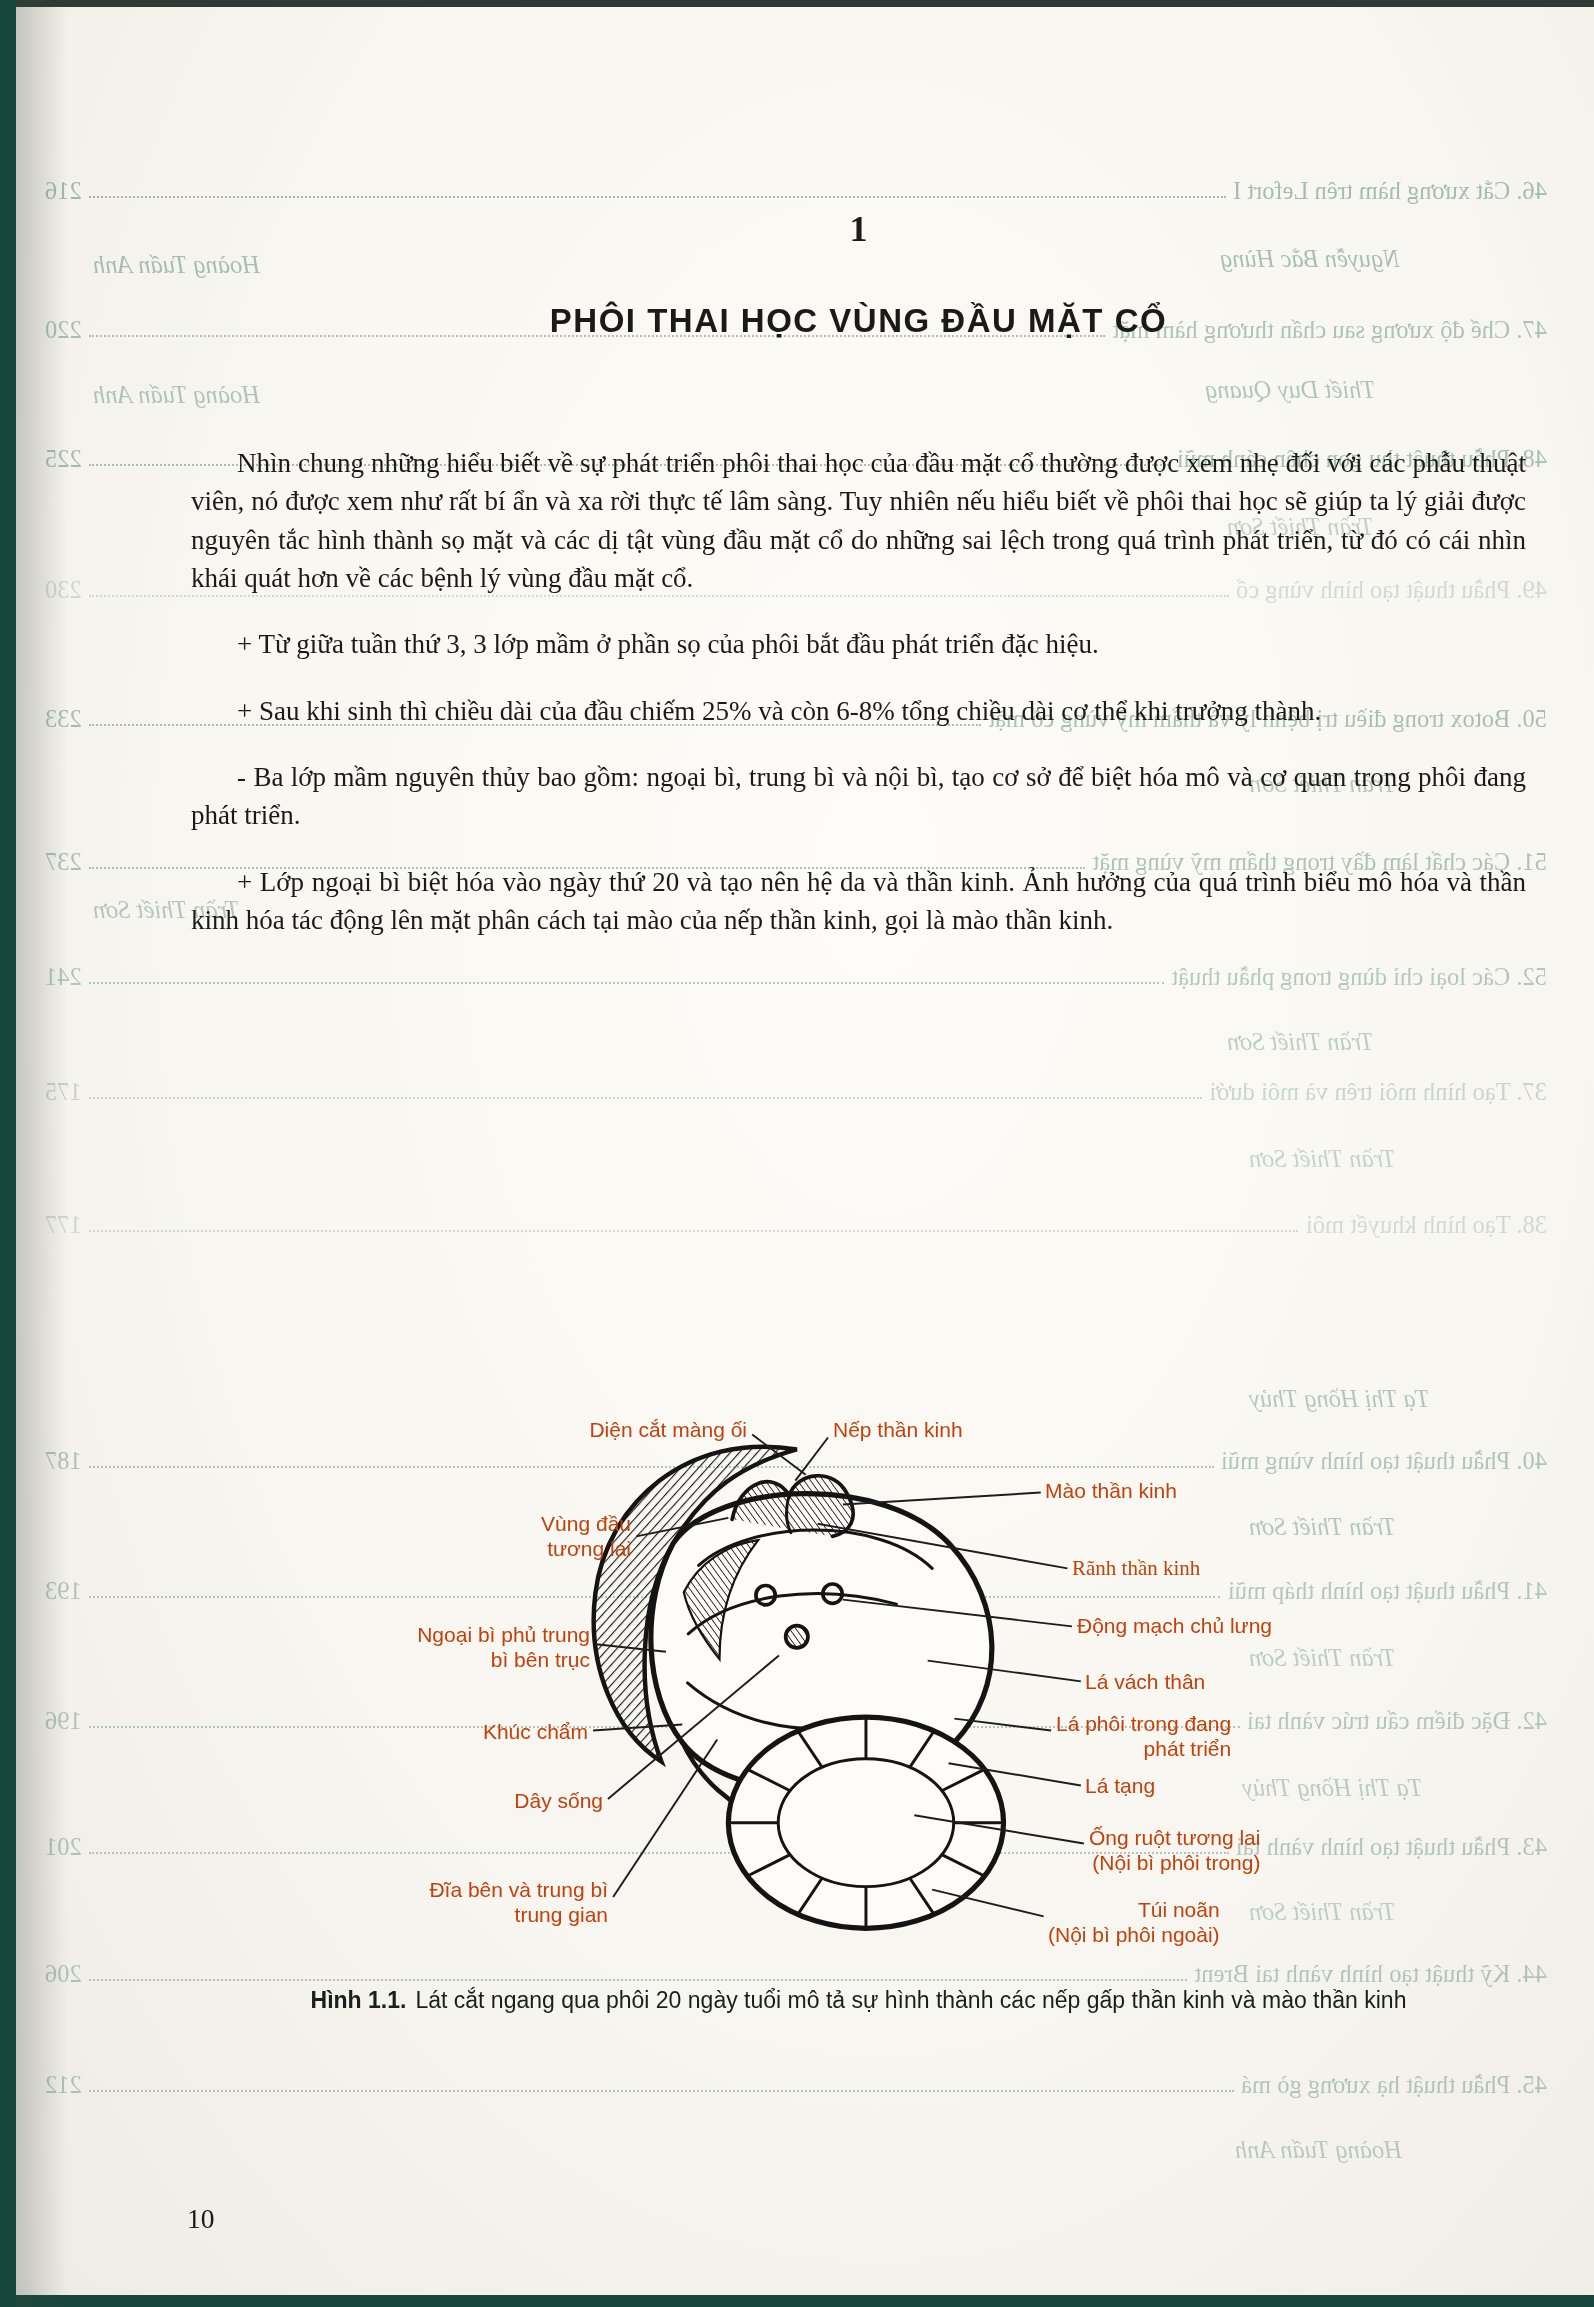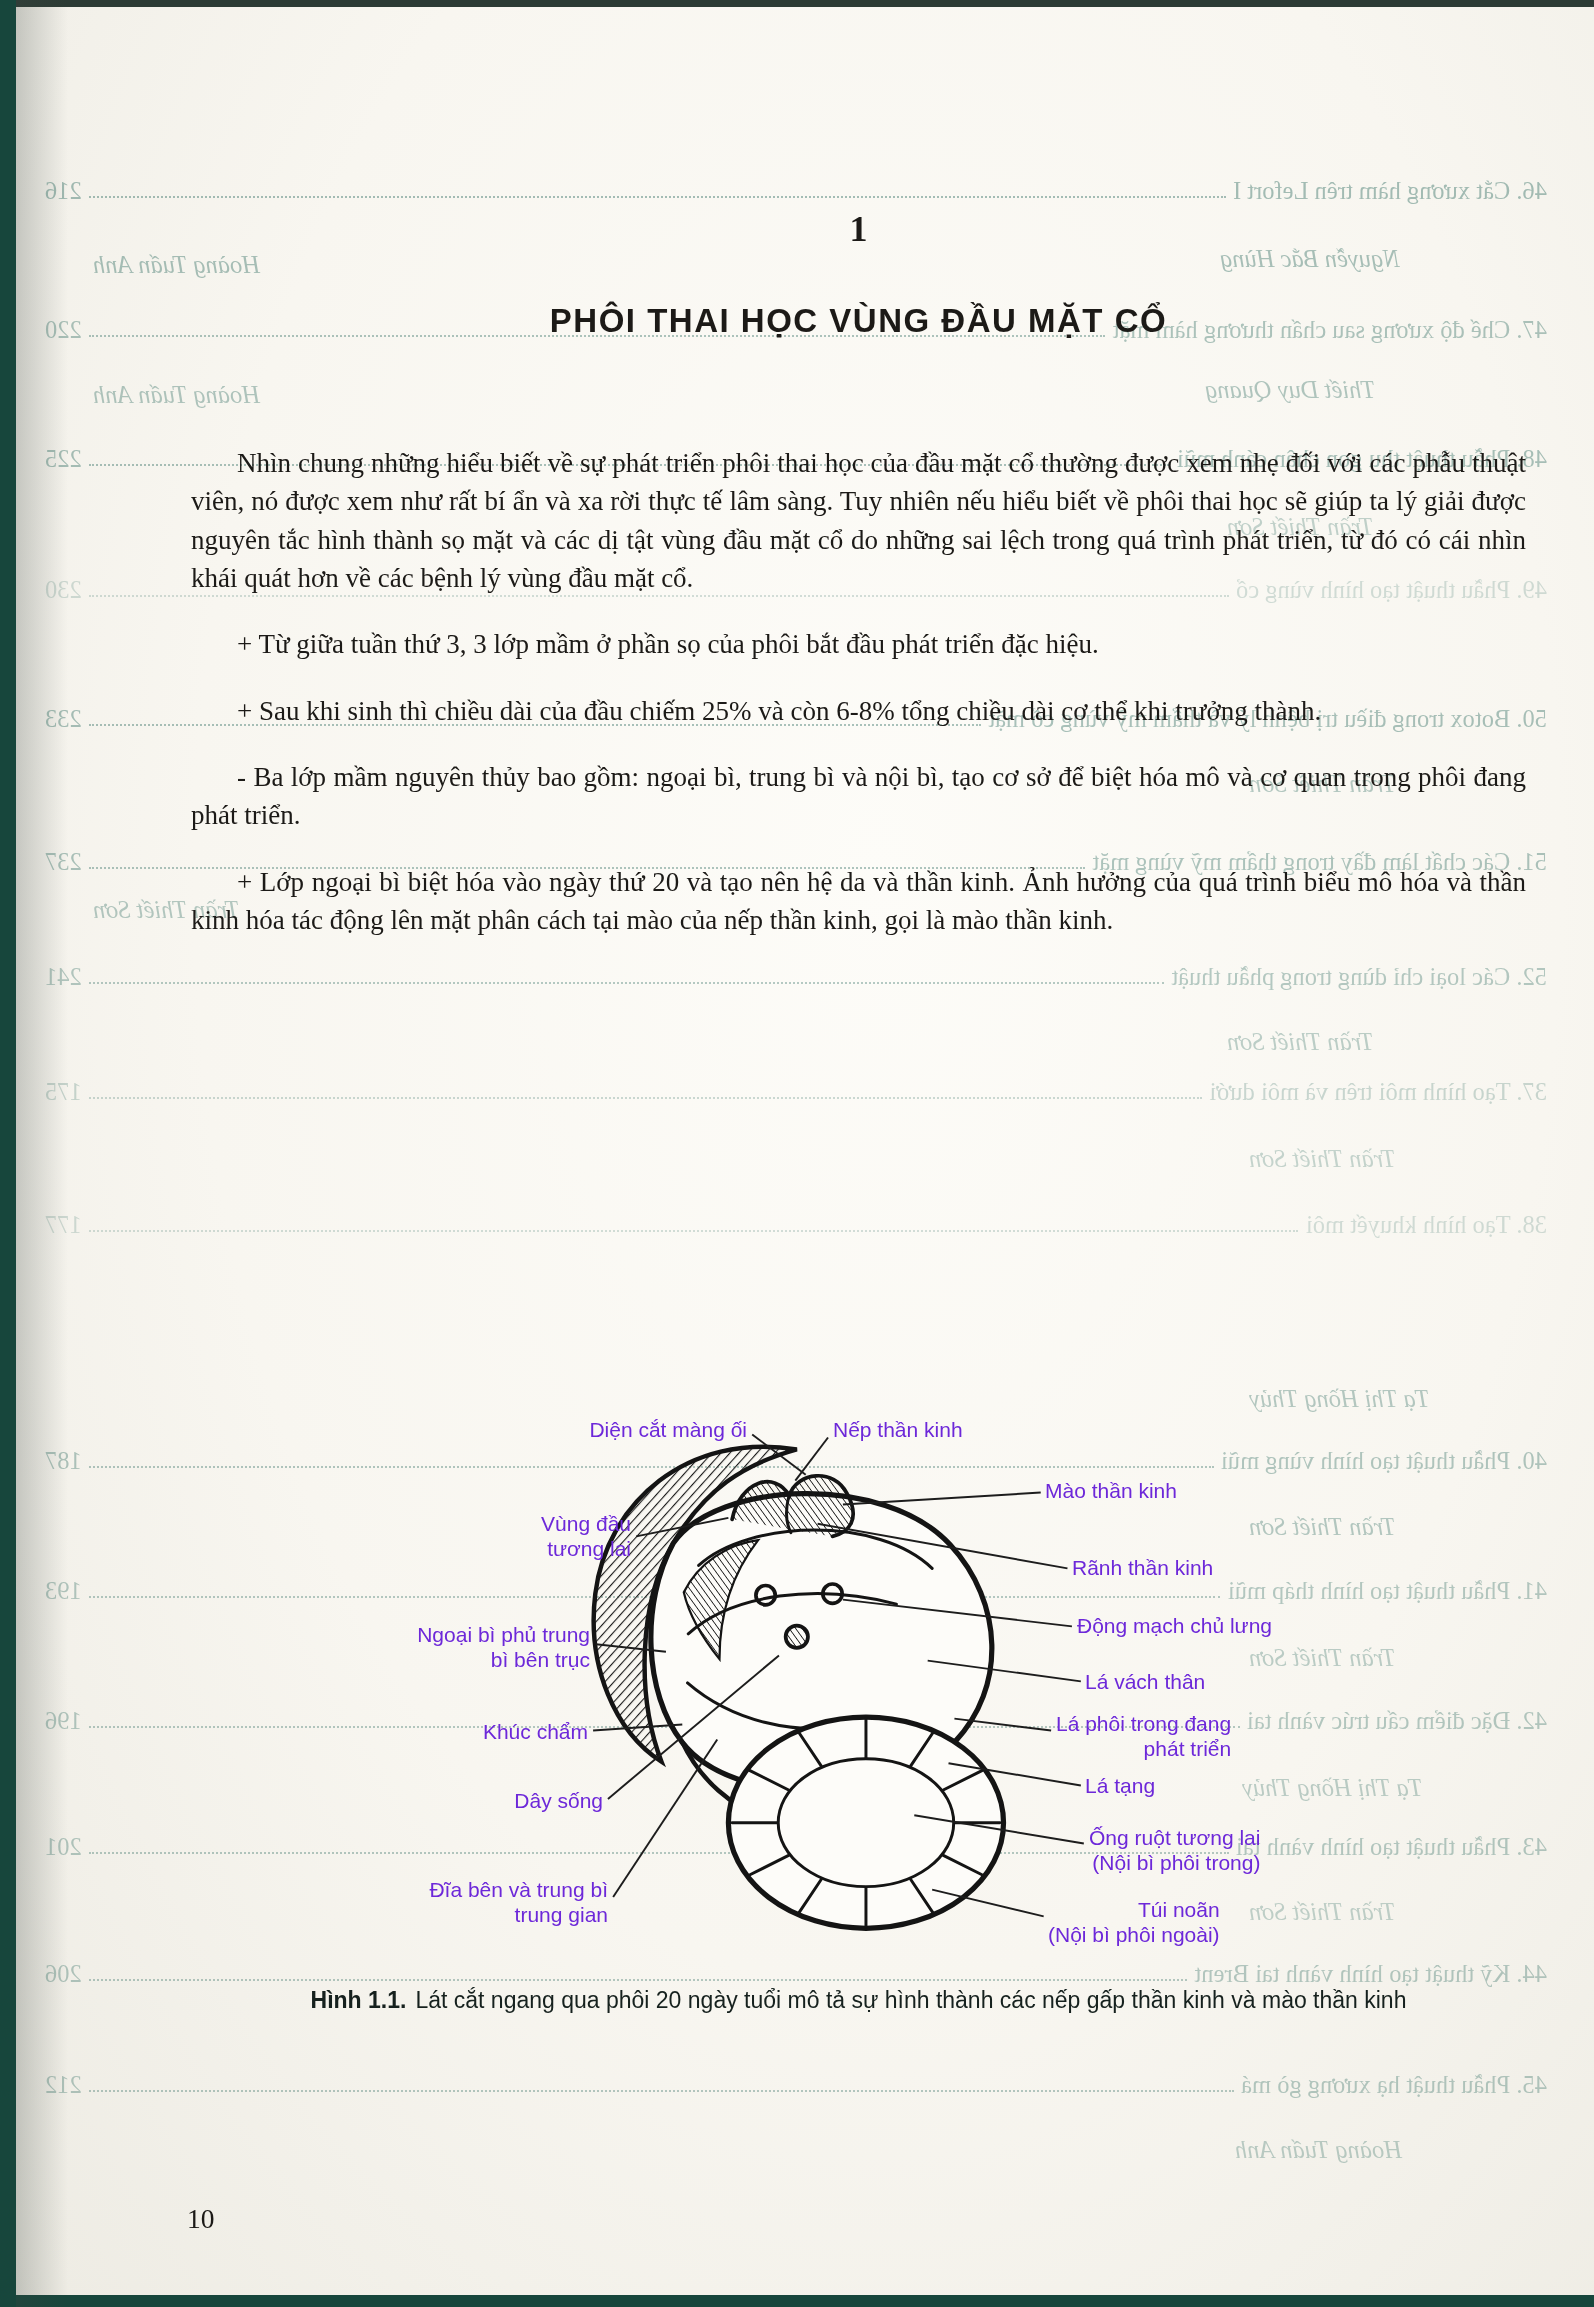--- a/index.html
+++ b/index.html
@@ -53,21 +53,21 @@
     font-weight:bold; font-size:27.5px;
   }
   .section-pars .body-par { margin-top:28px; }
 
   
   .figure-block { position:absolute; left:312px; top:1406px; width:1041px; height:588px; }
   .figure-block svg { position:absolute; left:0; top:0; }
   .fig-label {
     position:absolute;
     font-family:"Liberation Sans", sans-serif;
-    font-size:21px; line-height:1.18; color:#6d28d9;
+    font-size:21px; line-height:1.18; color:#c2410c;
     white-space:pre-line;
   }
   .fig-label.left { text-align:right; }
   .fig-label.right { text-align:right; }
 
   .caption {
     position:absolute; left:191px; top:1984px; width:1335px;
     text-align:center;
     font-family:"Liberation Sans", sans-serif;
     font-size:23px; line-height:1.45; color:#16211e;
@@ -293,21 +293,21 @@
       <div class="fig-label left" style="left: 74px; top: 106px; width: 245px;">Vùng đầu
 tương lai</div>
       <div class="fig-label left" style="left: 33px; top: 217px; width: 245px;">Ngoại bì phủ trung
 bì bên trục</div>
       <div class="fig-label left" style="left: 31px; top: 314px; width: 245px;">Khúc chẩm</div>
       <div class="fig-label left" style="left: 46px; top: 383px; width: 245px;">Dây sống</div>
       <div class="fig-label left" style="left: 51px; top: 472px; width: 245px;">Đĩa bên và trung bì
 trung gian</div>
       <div class="fig-label right" style="left: 521px; top: 12px;">Nếp thần kinh</div>
       <div class="fig-label right" style="left: 733px; top: 73px;">Mào thần kinh</div>
-      <div class="fig-label right" style="left: 760px; top: 150px;">Rãnh thần kinh</div>
+      <div class="fig-label right" style="left: 760px; top: 150px; font-family: Liberation Serif, serif;">Rãnh thần kinh</div>
       <div class="fig-label right" style="left: 765px; top: 208px;">Động mạch chủ lưng</div>
       <div class="fig-label right" style="left: 773px; top: 264px;">Lá vách thân</div>
       <div class="fig-label right" style="left: 744px; top: 306px;">Lá phôi trong đang
 phát triển</div>
       <div class="fig-label right" style="left: 773px; top: 368px;">Lá tạng</div>
       <div class="fig-label right" style="left: 777px; top: 420px;">Ống ruột tương lai
 (Nội bì phôi trong)</div>
       <div class="fig-label right" style="left: 736px; top: 492px;">Túi noãn
 (Nội bì phôi ngoài)</div>
     </div>

